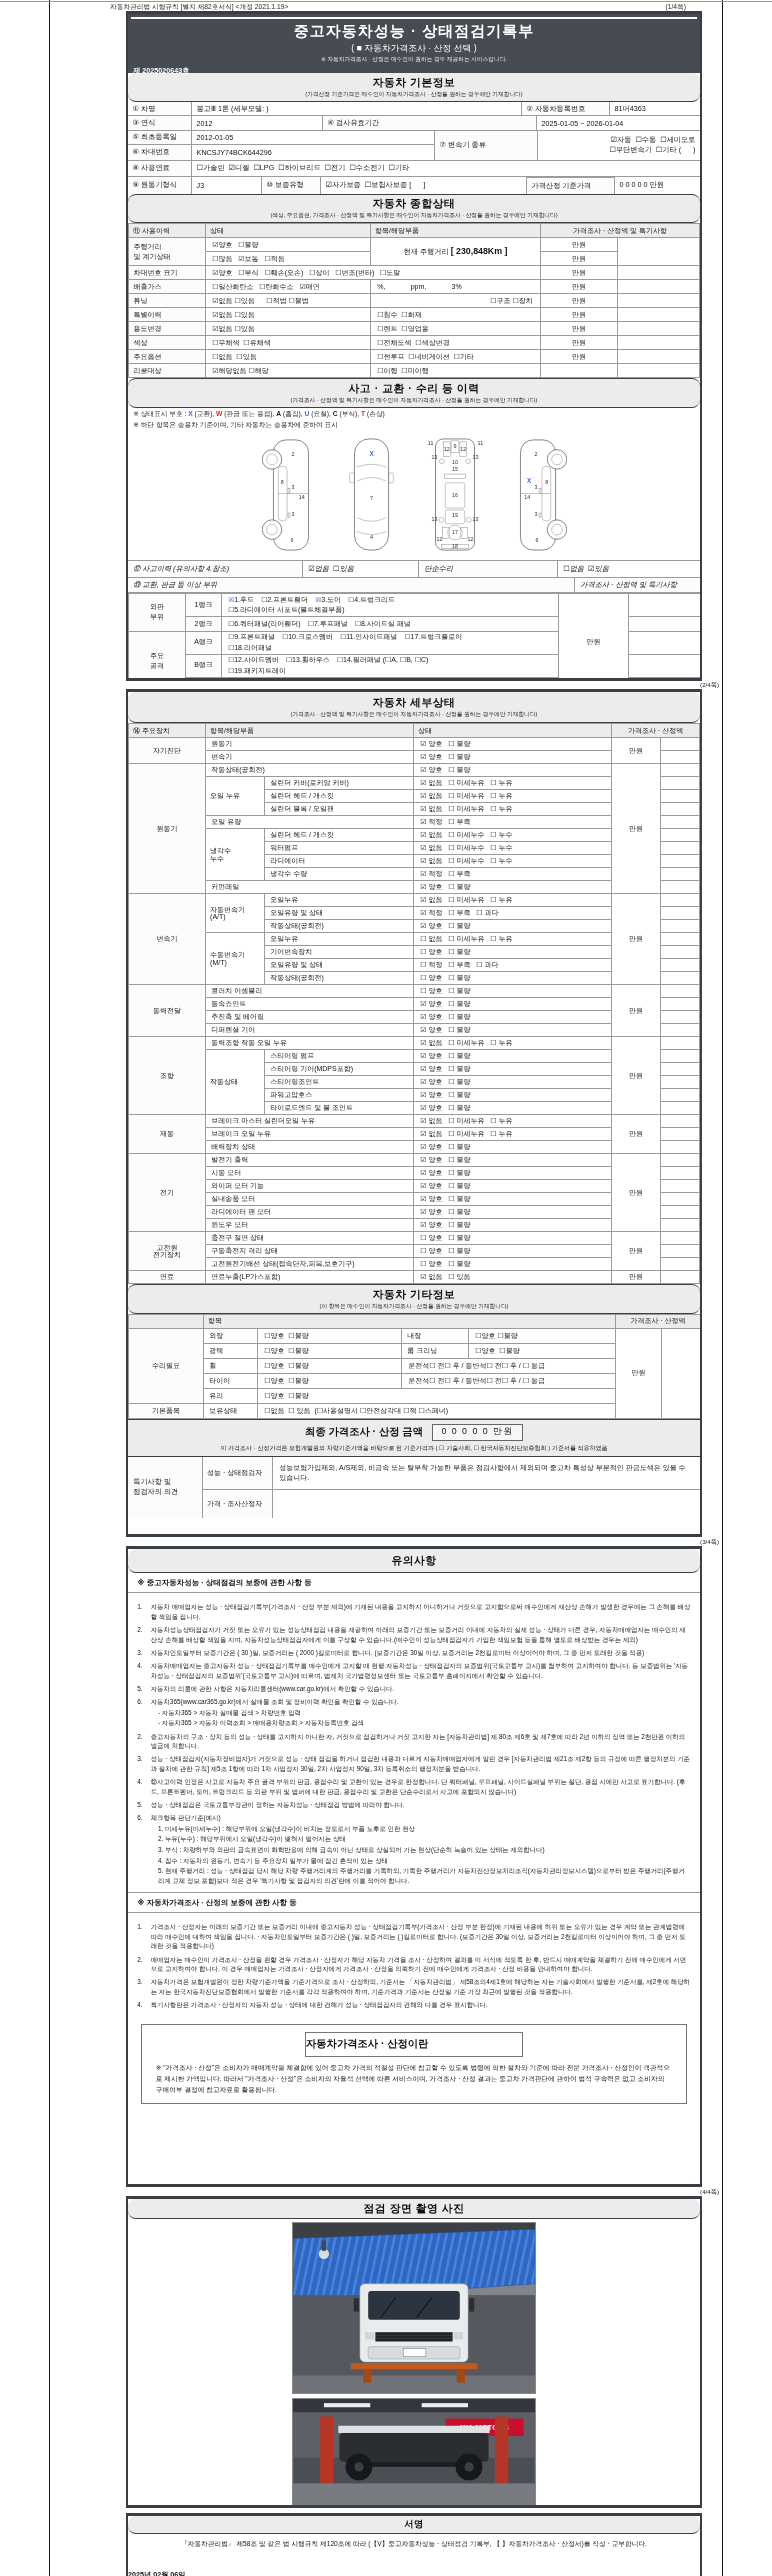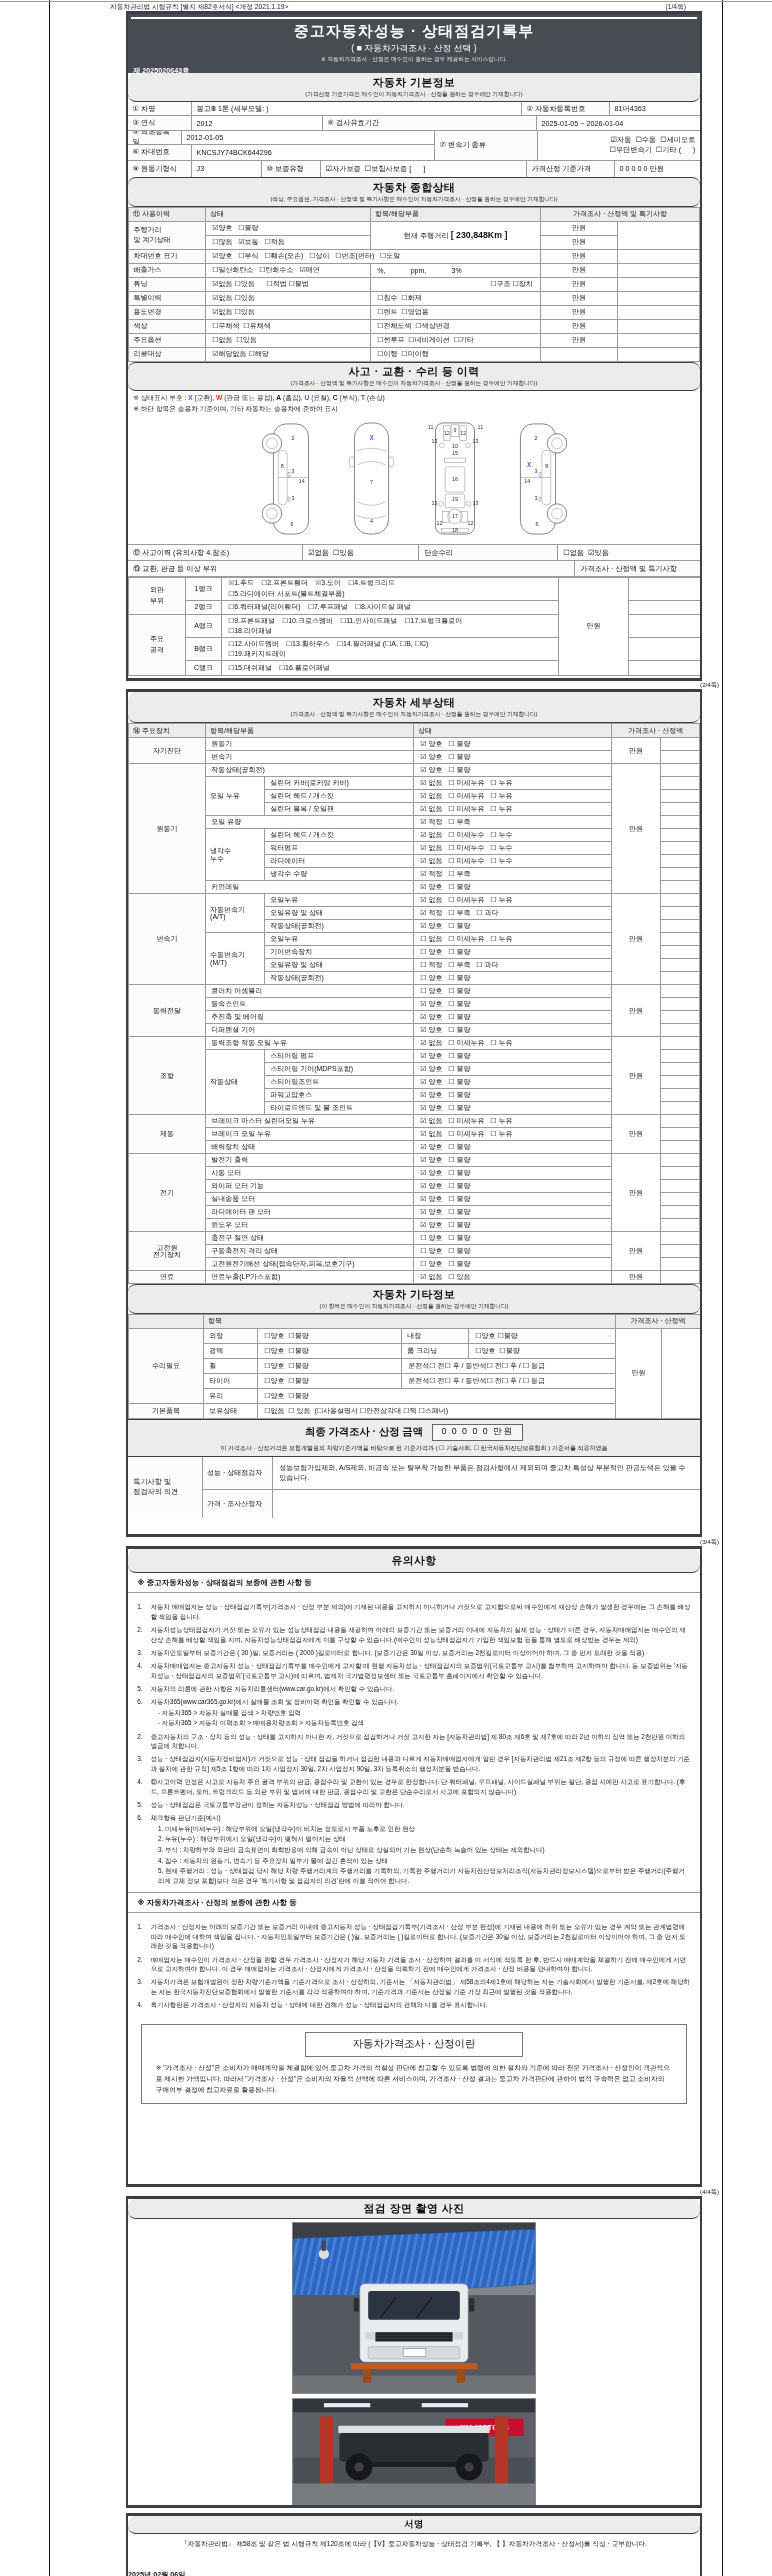--- a/index.html
+++ b/index.html
@@ -68,21 +68,21 @@
   .c-blue{color:#3b6bd6;} .c-red{color:#cc3327;} .c-dark{color:#222;}
 
   .diagram{display:flex;justify-content:center;align-items:flex-start;gap:24px;
            padding:4.1px 0 2.1px;border-bottom:0.5px solid #9b9b9b;height:122px;}
   .diagram svg{display:block;}
   .dnum{font-size:11px;fill:#333;font-family:"Liberation Sans",sans-serif;}
   .dx{font-size:13px;font-weight:bold;fill:#3b6bd6;font-family:"Liberation Sans",sans-serif;}
 
   .ar{display:flex;border-bottom:0.5px solid #9b9b9b;align-items:stretch;}
   .ac{border-right:0.5px solid #9b9b9b;display:flex;align-items:center;padding:0 5.2px;
-      font-size:7.2px;box-sizing:border-box;white-space:pre-wrap;}
+      font-size:7.2px;box-sizing:border-box;white-space:pre-wrap;font-style:italic;}
   .ac.last{border-right:none;}
 
   .final-band{background:#ececec;border-top:1px solid #3f3f3f;border-bottom:0.5px solid #3f3f3f;
               text-align:center;padding:4.1px 0 3.1px;}
   .final-line{display:flex;justify-content:center;align-items:center;gap:9.3px;}
   .final-label{font-size:10.3px;font-weight:bold;}
   .final-amount{border:0.5px solid #666;background:#f7f7f7;padding:1.5px 8.2px;font-size:8.8px;letter-spacing:1.5px;}
   .final-note{font-size:6px;margin-top:2.6px;}
 
   .remarks{display:flex;}
@@ -96,22 +96,22 @@
   .rm-t{flex:1;display:flex;align-items:center;padding:2.1px 6.2px;font-size:7px;line-height:1.45;}
 
   .fp-wrap{padding:5.2px 9.3px 3.1px;}
   .fp-head{border-top:0.5px solid #9b9b9b;border-bottom:0.5px solid #9b9b9b;
            font-size:7.5px;font-weight:bold;padding:4.6px 9.3px;}
   .fpi{display:flex;margin:3.6px 0;font-size:6.4px;line-height:1.5;}
   .fpn{width:13.4px;flex:none;}
   .fpt{flex:1;}
   .fps{margin:1px 0 0 7.2px;}
   .vbox{border:0.5px solid #777;margin:7.2px 13.4px 5.2px;padding:6.2px 13.4px 7.2px;}
-  .vbox-title{border:0.5px solid #777;width:216px;margin:1px auto 6.2px;text-align:center;
-              font-size:10.3px;font-weight:normal;padding:4.6px 0;}
+  .vbox-title{border:0.5px solid #777;width:216px;margin:1px auto 6.2px;text-align:left;
+              font-size:10.3px;font-weight:bold;padding:4.6px 0;}
   .vbox-text{font-size:6.7px;line-height:1.6;font-weight:500;}
 
   .photos{padding:3.1px 0;}
   .photo{display:block;margin:0 auto 4.1px;border:0.5px solid #888;}
 
   .sign-text{font-size:6.7px;text-align:center;margin-top:5.2px;padding:0 15.5px;line-height:1.5;}
   .sign-date{font-size:7.2px;text-align:left;margin-top:21px;font-weight:bold;}
 </style>
 </head>
 <body>
@@ -151,35 +151,39 @@
     </div>
     <div class="brow h28">
       <div class="bc lab" style="width:64px">③ 연식</div>
       <div class="bc" style="width:131px">2012</div>
       <div class="bc lab" style="width:214px">④ 검사유효기간</div>
       <div class="bc last" style="width:162px">2025-01-05 ~ 2026-01-04</div>
     </div>
     <div style="display:flex;border-bottom:0.5px solid #9b9b9b;">
       <div class="bcol" style="width:307px">
         <div class="brow h28" style="border-bottom:0.5px solid #9b9b9b;">
-          <div class="bc lab" style="width:54px">⑤ 최초등록일</div>
+          <div class="bc lab" style="width:64px">⑤ 최초등록일</div>
           <div class="bc last" style="width:242px">2012-01-05</div>
         </div>
         <div class="brow h28" style="border-bottom:none;">
           <div class="bc lab" style="width:64px">⑥ 차대번호</div>
           <div class="bc last" style="width:242px">KNCSJY74BCK644296</div>
         </div>
       </div>
       <div style="display:flex;width:265px;border-left:0.5px solid #9b9b9b;">
         <div class="bc lab" style="width:103px">⑦ 변속기 종류</div>
         <div class="bc last bcol" style="width:162px;justify-content:center;align-items:flex-end;">
           <div style="white-space:pre;">☑자동  ☐수동  ☐세미오토</div>
           <div style="white-space:pre;">☐무단변속기  ☐기타 (      )</div>
         </div>
       </div>
+    </div>
+    <div class="brow h32">
+      <div class="bc lab" style="width:64px">⑧ 사용연료</div>
+      <div class="bc last" style="width:507px">☐가솔린  ☑디젤  ☐LPG  ☐하이브리드  ☐전기  ☐수소전기  ☐기타</div>
     </div>
     <div class="brow h32" style="border-bottom:none;">
       <div class="bc lab" style="width:64px">⑨ 원동기형식</div>
       <div class="bc" style="width:70px">J3</div>
       <div class="bc lab" style="width:59px">⑩ 보증유형</div>
       <div class="bc" style="width:206px">☑자가보증  ☐보험사보증 [      ]</div>
       <div class="bc lab" style="width:88px;border-top:0.5px solid #9b9b9b;margin-top:-0.5px">가격산정 기준가격</div>
       <div class="bc last" style="width:85px">0 0 0 0 0 만원</div>
     </div>
   </div>

